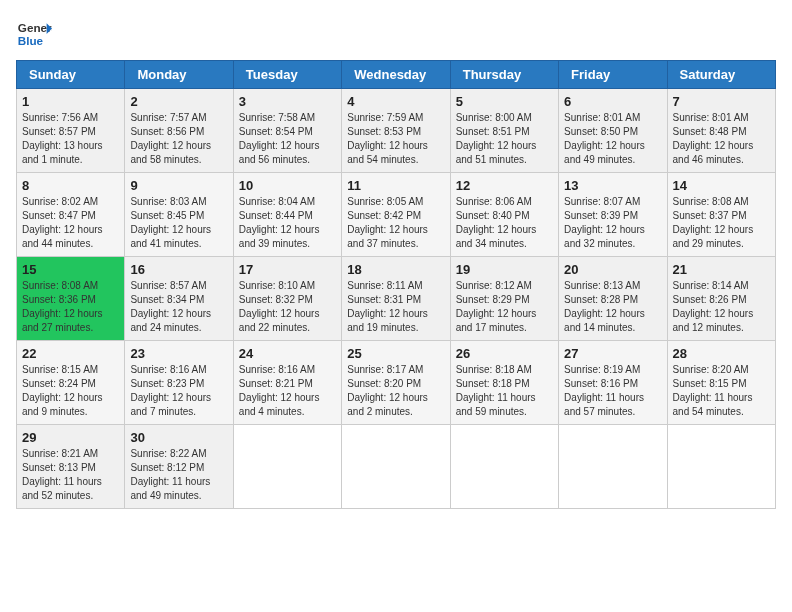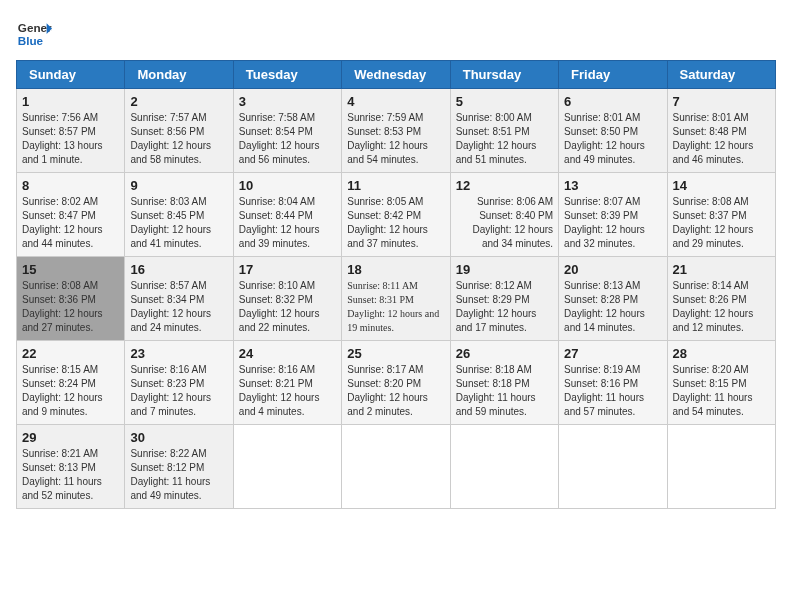--- a/index.html
+++ b/index.html
@@ -169,59 +169,59 @@
 Daylight: 12 hours and 39 minutes.</div>
         </td>
         <td>
           <span class="day-num">11</span>
           <div class="day-info" style="white-space: pre-line;">Sunrise: 8:05 AM
 Sunset: 8:42 PM
 Daylight: 12 hours and 37 minutes.</div>
         </td>
         <td>
           <span class="day-num">12</span>
-          <div class="day-info" style="white-space: pre-line; text-align: right;">Sunrise: 8:06 AM
+          <div class="day-info" style="white-space: pre-line;">Sunrise: 8:06 AM
 Sunset: 8:40 PM
 Daylight: 12 hours and 34 minutes.</div>
         </td>
         <td>
           <span class="day-num">13</span>
           <div class="day-info" style="white-space: pre-line;">Sunrise: 8:07 AM
 Sunset: 8:39 PM
 Daylight: 12 hours and 32 minutes.</div>
         </td>
         <td>
           <span class="day-num">14</span>
           <div class="day-info" style="white-space: pre-line;">Sunrise: 8:08 AM
 Sunset: 8:37 PM
 Daylight: 12 hours and 29 minutes.</div>
         </td>
       </tr>
       <tr style="background: rgb(240, 240, 240);">
-        <td style="background: #a3a3a3;">
+        <td style="background: #22c55e;">
           <span class="day-num">15</span>
           <div class="day-info" style="white-space: pre-line;">Sunrise: 8:08 AM
 Sunset: 8:36 PM
 Daylight: 12 hours and 27 minutes.</div>
         </td>
         <td style="background: rgb(240, 240, 240);">
           <span class="day-num">16</span>
           <div class="day-info" style="white-space: pre-line;">Sunrise: 8:57 AM
 Sunset: 8:34 PM
 Daylight: 12 hours and 24 minutes.</div>
         </td>
         <td style="background: rgb(240, 240, 240);">
           <span class="day-num">17</span>
           <div class="day-info" style="white-space: pre-line;">Sunrise: 8:10 AM
 Sunset: 8:32 PM
 Daylight: 12 hours and 22 minutes.</div>
         </td>
         <td style="background: rgb(240, 240, 240);">
           <span class="day-num">18</span>
-          <div class="day-info" style="white-space: pre-line; font-family: Liberation Serif, serif;">Sunrise: 8:11 AM
+          <div class="day-info" style="white-space: pre-line;">Sunrise: 8:11 AM
 Sunset: 8:31 PM
 Daylight: 12 hours and 19 minutes.</div>
         </td>
         <td style="background: rgb(240, 240, 240);">
           <span class="day-num">19</span>
           <div class="day-info" style="white-space: pre-line;">Sunrise: 8:12 AM
 Sunset: 8:29 PM
 Daylight: 12 hours and 17 minutes.</div>
         </td>
         <td style="background: rgb(240, 240, 240);">

